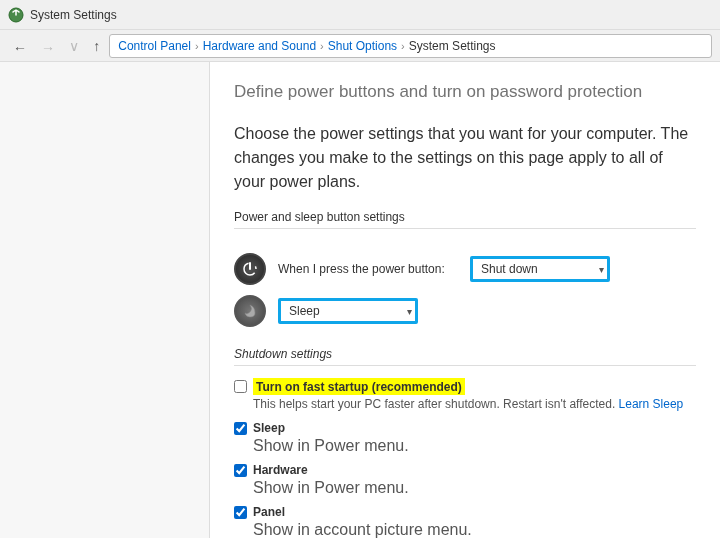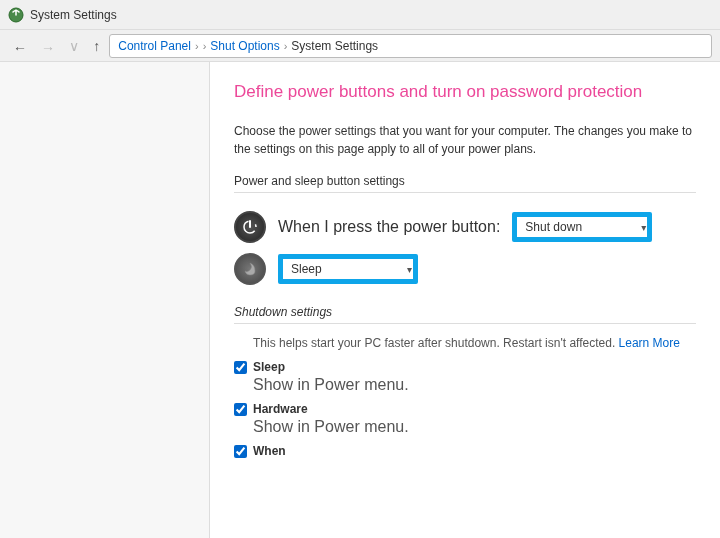--- a/index.html
+++ b/index.html
@@ -86,38 +86,38 @@
 
     .main-panel {
       flex: 1;
       background: #fff;
       overflow-y: auto;
       padding: 20px 24px 20px 24px;
     }
 
     .page-title {
       font-size: 17px;
-      color: #ec4899;
+      color: #737373;
       font-weight: 400;
       margin-bottom: 14px;
     }
 
     .page-description {
-      font-size: 12px;
+      font-size: 16px;
       color: #333;
       line-height: 1.5;
       margin-bottom: 16px;
       max-width: 520px;
       margin-top: 20px;
     }
 
     .section-title {
       font-size: 12px;
       color: #333;
-      margin-bottom: 18px;
+      margin-bottom: 24px;
       padding-bottom: 4px;
       border-bottom: 1px solid #ddd;
     }
 
     
     .button-settings {
       margin-bottom: 20px;
     }
 
     .setting-row {
@@ -139,27 +139,27 @@
     .power-icon-circle.power {
       background: radial-gradient(circle, #555 0%, #222 100%);
       border: 2px solid #444;
     }
     .power-icon-circle.sleep {
       background: radial-gradient(circle, #777 0%, #444 100%);
       border: 2px solid #555;
     }
 
     .setting-label {
-      font-size: 16px;
+      font-size: 12px;
       color: #333;
       min-width: 180px;
     }
 
     .dropdown-select {
-      border: 5px solid #0ea5e9;
+      border: 3px solid #0ea5e9;
       background: #fff;
       padding: 3px 20px 3px 8px;
       font-size: 12px;
       color: #333;
       border-radius: 2px;
       cursor: pointer;
       appearance: none;
       -webkit-appearance: none;
       position: relative;
       min-width: 140px;
@@ -275,20 +275,21 @@
   <button class="nav-btn disabled">
     <span>∨</span>
   </button>
   <button class="nav-btn" title="Up">
     <span>↑</span>
   </button>
 
   <div class="breadcrumb">
     <span class="breadcrumb-link">Control Panel</span>
     <span class="breadcrumb-sep">›</span>
+    <span class="breadcrumb-link">Hardware and Sound</span>
     <span class="breadcrumb-sep">›</span>
     <span class="breadcrumb-link">Shut Options</span>
     <span class="breadcrumb-sep">›</span>
     <span class="breadcrumb-current">System Settings</span>
   </div>
 </div>
 
 <div class="content-area">
 
   <div class="left-panel"></div>
@@ -337,23 +338,29 @@
           </select>
           <span class="dropdown-arrow">▾</span>
         </div>
       </div>
     </div>
 
     <div class="shutdown-section">
       <div class="shutdown-section-title">Shutdown settings</div>
 
       <div class="fast-startup-block checkbox-item">
+        <div style="display:flex; align-items:center; gap:6px; margin-bottom:2px;">
+          <input type="checkbox" id="fast-startup" style="">
+          <label for="fast-startup" style="background:#ffff00; padding: 1px 3px; display:inline;">
+            <span class="fast-startup-label">Turn on fast startup (recommended)</span>
+          </label>
+        </div>
         <div class="fast-startup-desc-block">
           <span>This helps start your PC faster after shutdown. Restart isn't affected.</span>
-          <a class="learn-more"> Learn More</a>
+          <a class="learn-more"> Learn Sleep</a>
         </div>
       </div>
 
       <div class="checkbox-item">
         <div class="checkbox-row">
           <input type="checkbox" id="sleep-check" checked="" style="">
           <label for="sleep-check" class="checkbox-label">Sleep</label>
         </div>
         <div class="checkbox-desc">Show in Power menu.</div>
       </div>
@@ -362,19 +369,20 @@
         <div class="checkbox-row">
           <input type="checkbox" id="hibernate-check" checked="" style="">
           <label for="hibernate-check" class="checkbox-label">Hardware</label>
         </div>
         <div class="checkbox-desc">Show in Power menu.</div>
       </div>
 
       <div class="checkbox-item">
         <div class="checkbox-row">
           <input type="checkbox" id="lock-check" checked="" style="">
-          <label for="lock-check" class="checkbox-label">When</label>
-        </div>
+          <label for="lock-check" class="checkbox-label">Panel</label>
+        </div>
+        <div class="checkbox-desc">Show in account picture menu.</div>
       </div>
 
     </div>
   </div>
 </div>
 
 </body></html>

